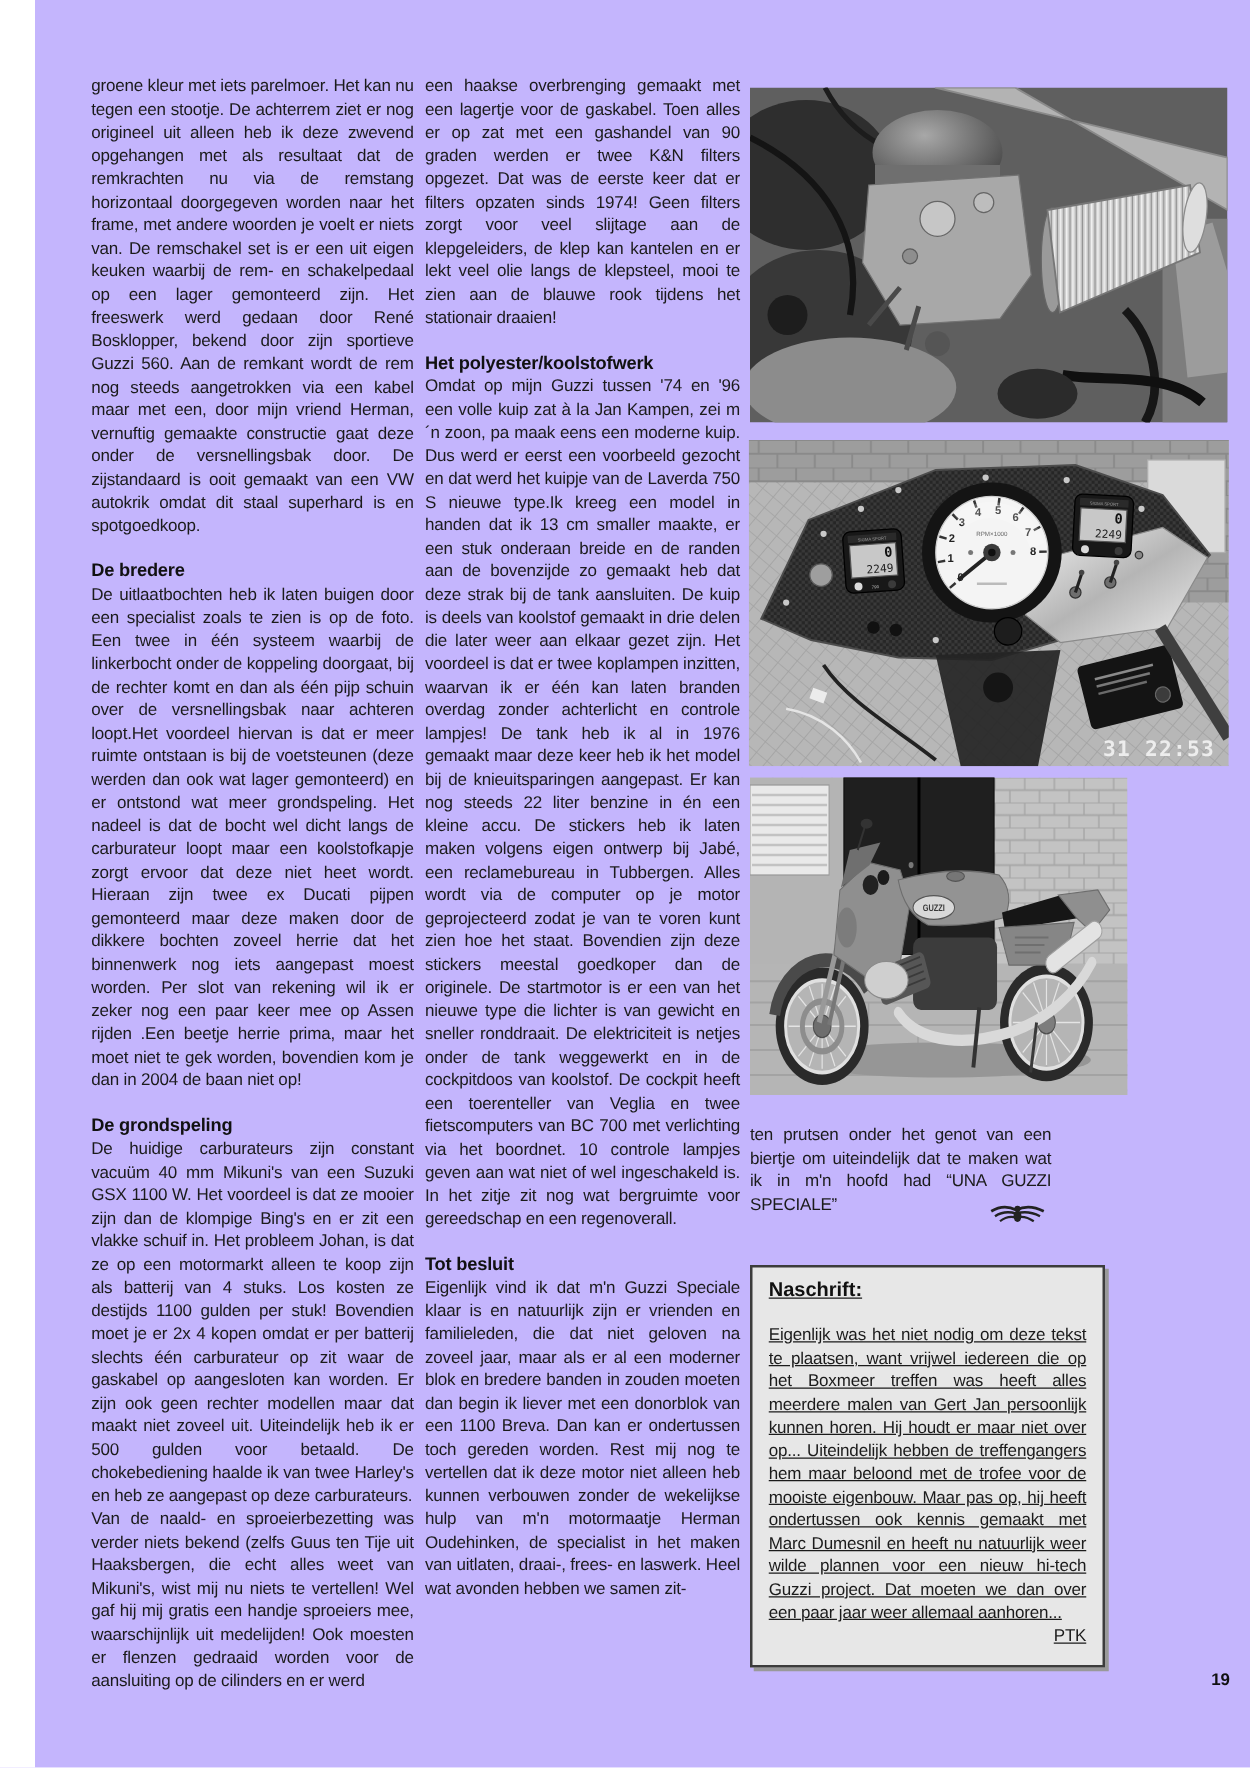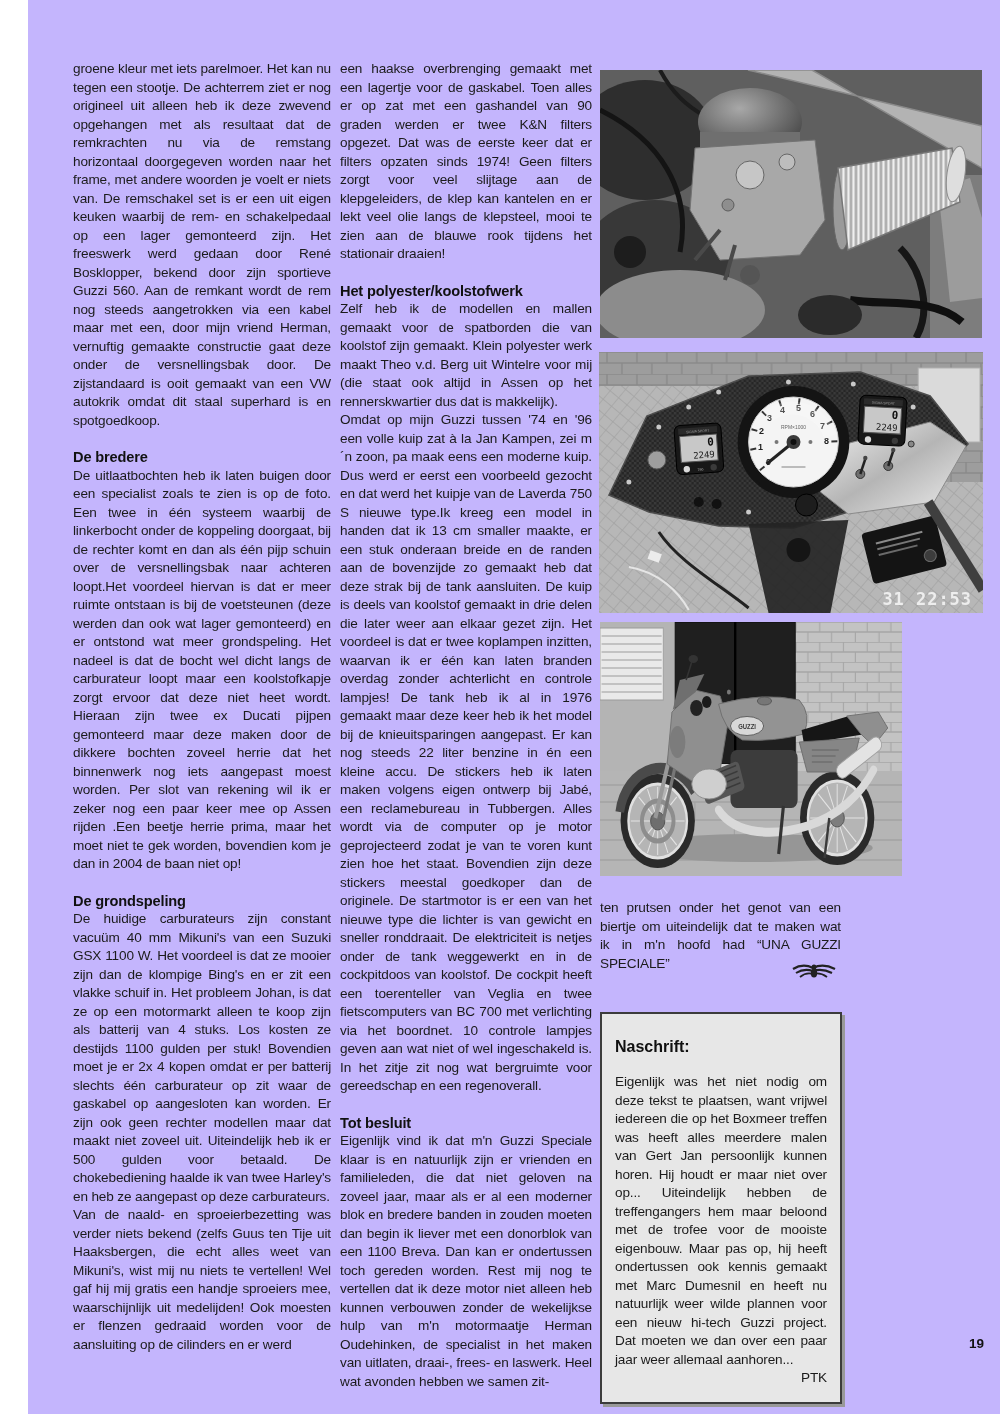--- a/index.html
+++ b/index.html
@@ -16,23 +16,24 @@
 
   figure.photo { position:absolute; margin:0; padding:0; }
   figure.photo svg { display:block; width:100%; height:100%; }
   #photo1 { left:572px; top:70px;  width:382px; height:268px; }
   #photo2 { left:571px; top:352px; width:384px; height:261px; }
   #photo3 { left:572px; top:622px; width:302px; height:254px; }
 
   .eagle { position:absolute; left:763px; top:960px; width:46px; height:24px; }
 
   .naschrift {
-    position:absolute; left:572px; top:1012px; width:242px; box-sizing:border-box;
+    position:absolute; left:572px; top:1012px; width:284px; box-sizing:border-box;
     background:#e7e7e7; border:2px solid #3c3c3c; box-shadow:3px 3px 0 #999999;
-    padding:24px 13px 14px 13px;
+    padding:10px 13px 14px 13px;
+    text-decoration:underline;
   }
   .naschrift h4 { margin:0 0 17px 0; font-size:16px; color:#101010; }
   .naschrift p  { margin:0; font-size:13.6px; line-height:18.5px; text-align:justify; letter-spacing:-0.15px; }
   .naschrift .sig { text-align:right; }
 
   .sidenotes { position:absolute; left:835px; top:901px; width:150px;
     font-weight:bold; font-style:italic; font-size:14.4px; line-height:21px; color:#141414; }
   .sidenotes p { margin:0 0 21px 0; }
 
   .pageno { position:absolute; left:920px; top:1336px; width:36px; text-align:right;
@@ -48,21 +49,20 @@
     <h3>De bredere</h3>
     <p>De uitlaatbochten heb ik laten buigen door een specialist zoals te zien is op de foto. Een twee in één systeem waarbij de linkerbocht onder de koppeling doorgaat, bij de rechter komt en dan als één pijp schuin over de versnellingsbak naar achteren loopt.Het voordeel hiervan is dat er meer ruimte ontstaan is bij de voetsteunen (deze werden dan ook wat lager gemonteerd) en er ontstond wat meer grondspeling. Het nadeel is dat de bocht wel dicht langs de carburateur loopt maar een koolstofkapje zorgt ervoor dat deze niet heet wordt. Hieraan zijn twee ex Ducati pijpen gemonteerd maar deze maken door de dikkere bochten zoveel herrie dat het binnenwerk nog iets aangepast moest worden. Per slot van rekening wil ik er zeker nog een paar keer mee op Assen rijden .Een beetje herrie prima, maar het moet niet te gek worden, bovendien kom je dan in 2004 de baan niet op!</p>
     <h3>De grondspeling</h3>
     <p>De huidige carburateurs zijn constant vacuüm 40 mm Mikuni's van een Suzuki GSX 1100 W. Het voordeel is dat ze mooier zijn dan de klompige Bing's en er zit een vlakke schuif in. Het probleem Johan, is dat ze op een motormarkt alleen te koop zijn als batterij van 4 stuks. Los kosten ze destijds 1100 gulden per stuk! Bovendien moet je er 2x 4 kopen omdat er per batterij slechts één carburateur op zit waar de gaskabel op aangesloten kan worden. Er zijn ook geen rechter modellen maar dat maakt niet zoveel uit. Uiteindelijk heb ik er 500 gulden voor betaald. De chokebediening haalde ik van twee Harley's en heb ze aangepast op deze carburateurs.</p>
     <p>Van de naald- en sproeierbezetting was verder niets bekend (zelfs Guus ten Tije uit Haaksbergen, die echt alles weet van Mikuni's, wist mij nu niets te vertellen! Wel gaf hij mij gratis een handje sproeiers mee, waarschijnlijk uit medelijden! Ook moesten er flenzen gedraaid worden voor de aansluiting op de cilinders en er werd</p>
   </div>
 
   <div class="col col2">
     <p>een haakse overbrenging gemaakt met een lagertje voor de gaskabel. Toen alles er op zat met een gashandel van 90 graden werden er twee K&amp;N filters opgezet. Dat was de eerste keer dat er filters opzaten sinds 1974! Geen filters zorgt voor veel slijtage aan de klepgeleiders, de klep kan kantelen en er lekt veel olie langs de klepsteel, mooi te zien aan de blauwe rook tijdens het stationair draaien!</p>
     <h3>Het polyester/koolstofwerk</h3>
-    <p>Zelf heb ik de modellen en mallen gemaakt voor de spatborden die van koolstof zijn gemaakt. Klein polyester werk maakt Theo v.d. Berg uit Wintelre voor mij (die staat ook altijd in Assen op het rennerskwartier dus dat is makkelijk).</p>
     <p>Omdat op mijn Guzzi tussen '74 en '96 een volle kuip zat à la Jan Kampen, zei m´n zoon, pa maak eens een moderne kuip. Dus werd er eerst een voorbeeld gezocht en dat werd het kuipje van de Laverda 750 S nieuwe type.Ik kreeg een model in handen dat ik 13 cm smaller maakte, er een stuk onderaan breide en de randen aan de bovenzijde zo gemaakt heb dat deze strak bij de tank aansluiten. De kuip is deels van koolstof gemaakt in drie delen die later weer aan elkaar gezet zijn. Het voordeel is dat er twee koplampen inzitten, waarvan ik er één kan laten branden overdag zonder achterlicht en controle lampjes! De tank heb ik al in 1976 gemaakt maar deze keer heb ik het model bij de knieuitsparingen aangepast. Er kan nog steeds 22 liter benzine in én een kleine accu. De stickers heb ik laten maken volgens eigen ontwerp bij Jabé, een reclamebureau in Tubbergen. Alles wordt via de computer op je motor geprojecteerd zodat je van te voren kunt zien hoe het staat. Bovendien zijn deze stickers meestal goedkoper dan de originele. De startmotor is er een van het nieuwe type die lichter is van gewicht en sneller ronddraait. De elektriciteit is netjes onder de tank weggewerkt en in de cockpitdoos van koolstof. De cockpit heeft een toerenteller van Veglia en twee fietscomputers van BC 700 met verlichting via het boordnet. 10 controle lampjes geven aan wat niet of wel ingeschakeld is. In het zitje zit nog wat bergruimte voor gereedschap en een regenoverall.</p>
     <h3>Tot besluit</h3>
     <p>Eigenlijk vind ik dat m'n Guzzi Speciale klaar is en natuurlijk zijn er vrienden en familieleden, die dat niet geloven na zoveel jaar, maar als er al een moderner blok en bredere banden in zouden moeten dan begin ik liever met een donorblok van een 1100 Breva. Dan kan er ondertussen toch gereden worden. Rest mij nog te vertellen dat ik deze motor niet alleen heb kunnen verbouwen zonder de wekelijkse hulp van m'n motormaatje Herman Oudehinken, de specialist in het maken van uitlaten, draai-, frees- en laswerk. Heel wat avonden hebben we samen zit-</p>
   </div>
 
   <figure class="photo" id="photo1">
     <svg viewBox="0 0 382 268" preserveAspectRatio="none">
       <defs>
         <pattern id="pleatP" width="5" height="8" patternUnits="userSpaceOnUse">
           <rect width="5" height="8" fill="#d2d2d2"></rect>

